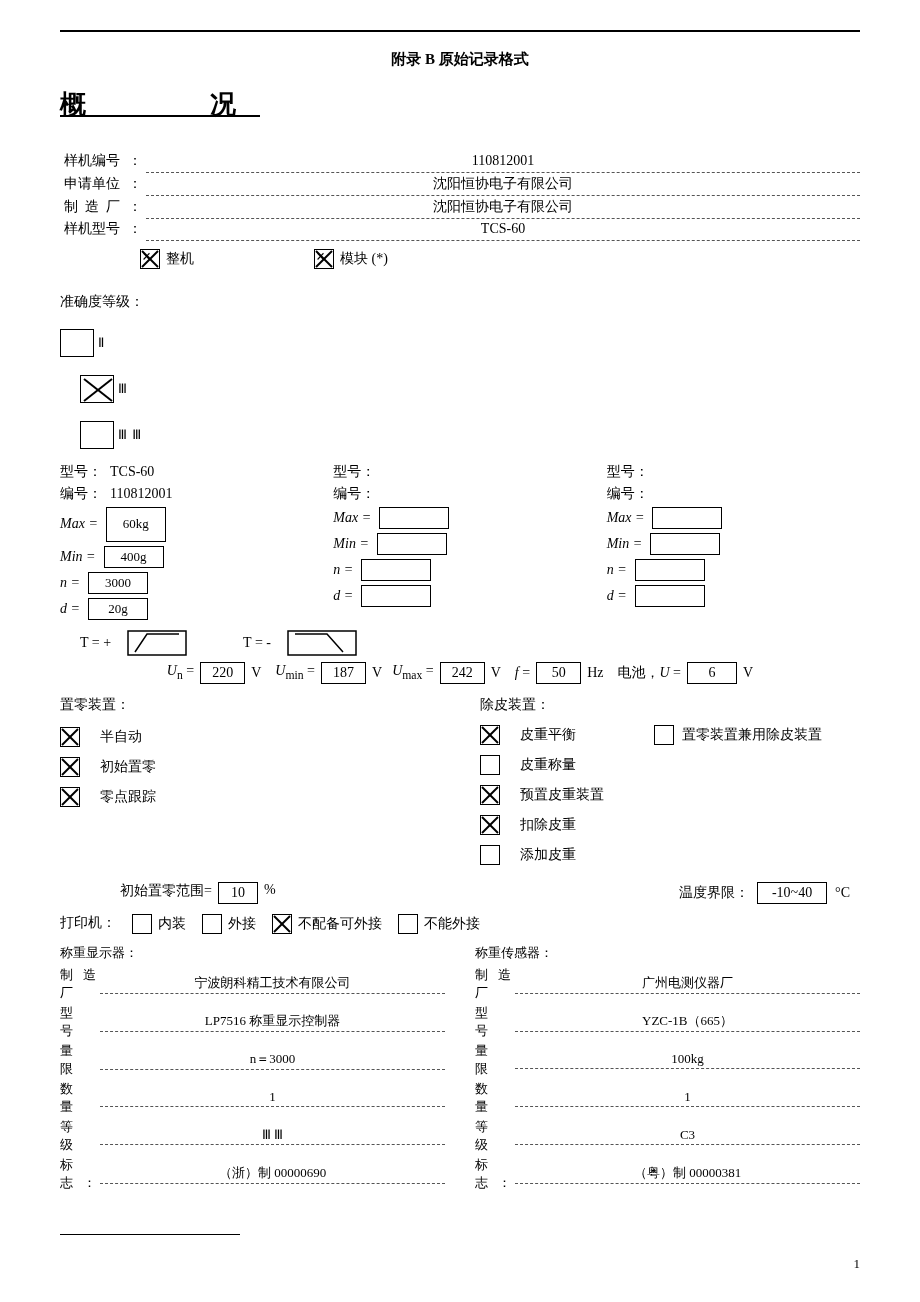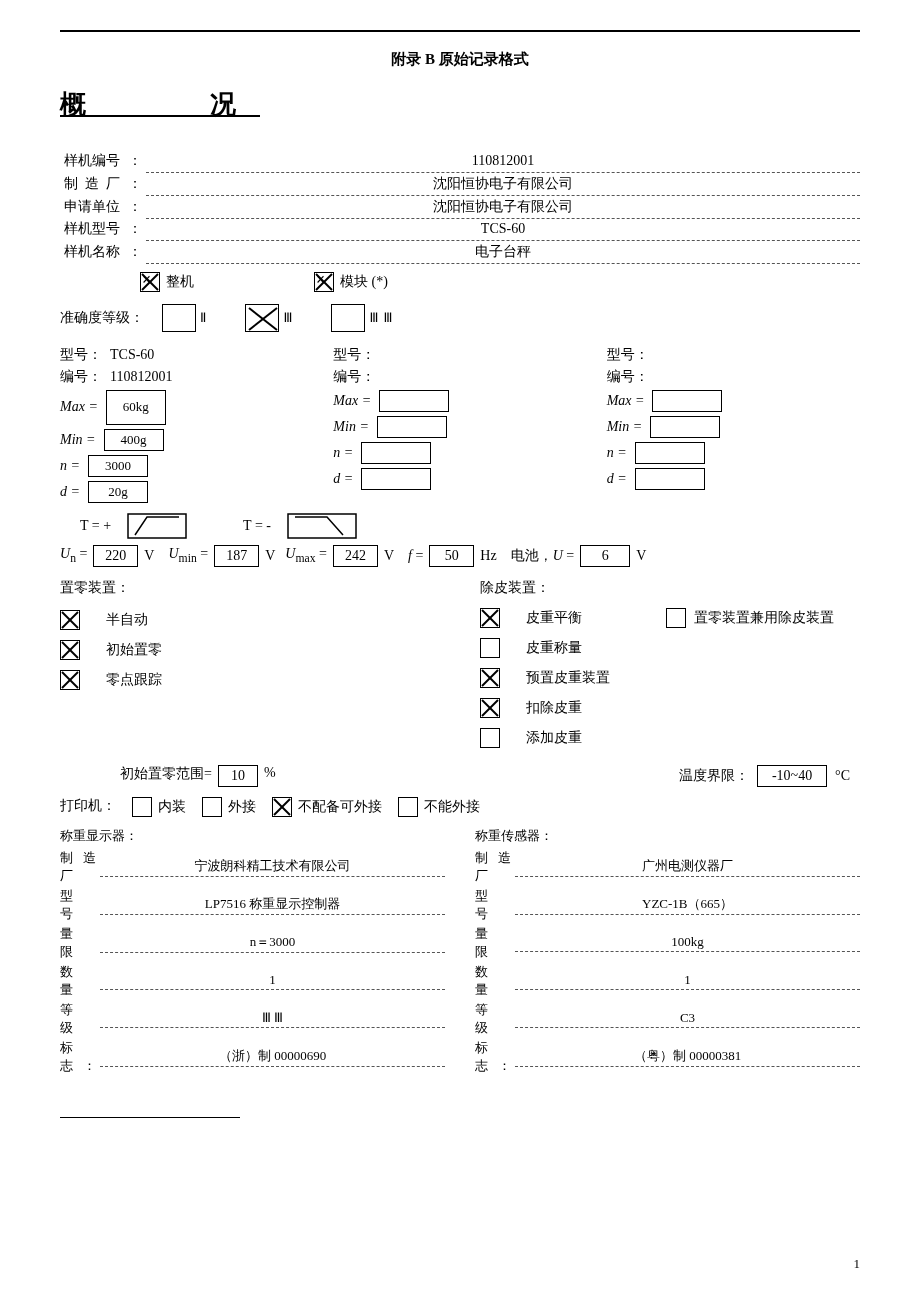--- a/index.html
+++ b/index.html
@@ -79,23 +79,23 @@
     .checkbox-box.checked::after {
       content: "×";
       font-size: 16px;
       position: absolute;
       top: -2px;
       left: 1px;
       font-weight: bold;
     }
     .accuracy-row {
       display: flex;
-      align-items: center;
       gap: 18px;
-      margin: 12px 0 14px 0;
+      margin: 24px 0 14px 0;
+      flex-direction: column;
     }
     .accuracy-item {
       display: flex;
       align-items: center;
       gap: 4px;
     }
     .acc-box {
       width: 30px;
       height: 26px;
       border: 1.5px solid #000;
@@ -164,21 +164,21 @@
       margin-top: 12px;
     }
     .device-col {
       display: flex;
       flex-direction: column;
       gap: 4px;
     }
     .check-row {
       display: flex;
       align-items: center;
-      gap: 24px;
+      gap: 18px;
       margin: 3px 0;
     }
     .zero-range-row {
       display: flex;
       align-items: flex-start;
       gap: 6px;
       margin: 10px 0;
     }
     .printer-row {
       display: flex;
@@ -243,38 +243,33 @@
   <div class="main-title">概　　况</div>
 
   <table class="info-table">
     <tbody id="info-tbody">
     <tr>
     <td class="info-label" style="text-align:justify;text-align-last:justify;width:56px;">样机编号</td>
     <td class="info-colon">：</td>
     <td class="info-value">110812001</td>
   </tr>
         <tr>
-    <td class="info-label" style="text-align:justify;text-align-last:justify;width:56px;">制 造 厂</td>
+    <td class="info-label" style="text-align:justify;text-align-last:justify;width:56px;">申请单位</td>
     <td class="info-colon">：</td>
     <td class="info-value">沈阳恒协电子有限公司</td>
   </tr>
         <tr>
-    <td class="info-label" style="text-align:justify;text-align-last:justify;width:56px;">申请单位</td>
+    <td class="info-label" style="text-align:justify;text-align-last:justify;width:56px;">制 造 厂</td>
     <td class="info-colon">：</td>
     <td class="info-value">沈阳恒协电子有限公司</td>
   </tr>
         <tr>
     <td class="info-label" style="text-align:justify;text-align-last:justify;width:56px;">样机型号</td>
     <td class="info-colon">：</td>
     <td class="info-value">TCS-60</td>
-  </tr>
-        <tr>
-    <td class="info-label" style="text-align:justify;text-align-last:justify;width:56px;">样机名称</td>
-    <td class="info-colon">：</td>
-    <td class="info-value">电子台秤</td>
   </tr>
       </tbody>
   </table>
 
   <div class="section-row" style="margin: 8px 0 6px 80px; gap: 40px;">
     <div style="display:flex; align-items:center; gap:4px;">
       <div class="checkbox-box checked" style="position:relative;">
         <svg width="20" height="20" style="position:absolute;top:-1px;left:-1px;">
             <line x1="2" y1="2" x2="18" y2="18" stroke="#000" stroke-width="2"></line>
             <line x1="18" y1="2" x2="2" y2="18" stroke="#000" stroke-width="2"></line>
@@ -404,21 +399,21 @@
       <rect x="1" y="1" width="58" height="24" fill="none" stroke="#000" stroke-width="1.5"></rect>
       <polyline points="8,22 20,4 52,4" fill="none" stroke="#000" stroke-width="1.5"></polyline>
     </svg>
     <span style="margin-left: 40px;">T = -</span>
     <svg width="70" height="26">
       <rect x="1" y="1" width="68" height="24" fill="none" stroke="#000" stroke-width="1.5"></rect>
       <polyline points="8,4 40,4 56,22" fill="none" stroke="#000" stroke-width="1.5"></polyline>
     </svg>
   </div>
 
-  <div class="voltage-row" style="margin: 4px 0;">
+  <div class="voltage-row" style="margin: 4px 0; justify-content: center;">
     <span><em>U</em><sub>n</sub> = </span>
     <div class="volt-box">
         <span>220</span>
       </div>
     <span>V</span>
     <span style="margin-left:8px;"><em>U</em><sub>min</sub> = </span>
     <div class="volt-box">
         <span>187</span>
       </div>
     <span>V</span>

